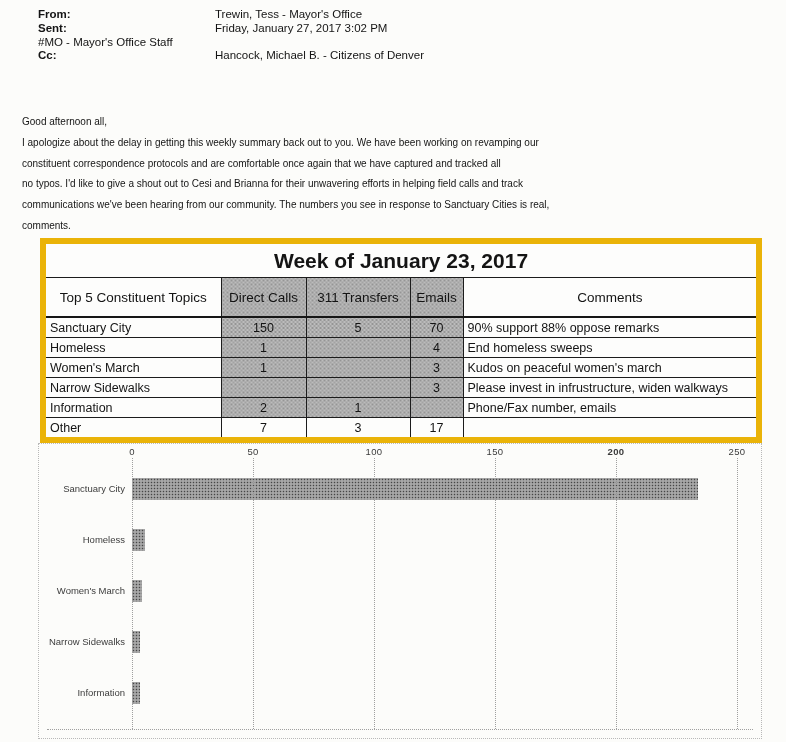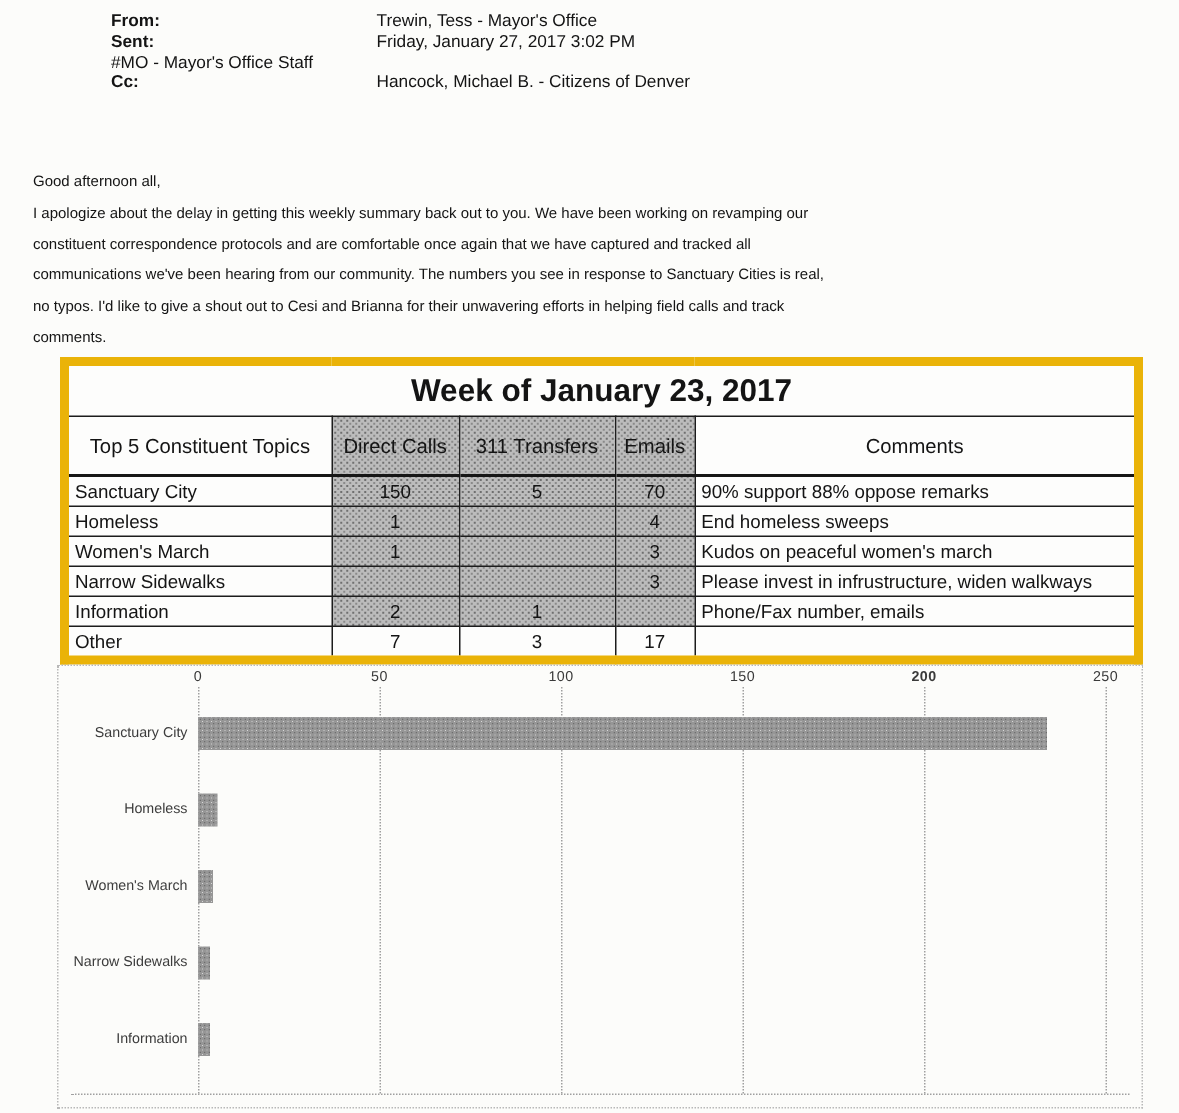--- a/index.html
+++ b/index.html
@@ -4,21 +4,21 @@
 <style>
   html,body{margin:0;padding:0;background:#ffffff;}
   .page{
     position:relative;width:786px;height:742px;overflow:hidden;
     background:#fcfcfa;
     font-family:"Liberation Sans",sans-serif;
     color:#141414;
   }
   
   .email-headers{position:absolute;left:38px;top:8px;width:720px;}
-  .hrow{display:flex;line-height:13.8px;font-size:11.5px;margin-left:36px;}
+  .hrow{display:flex;line-height:13.8px;font-size:11.5px;}
   .hlabel{width:177px;font-weight:bold;flex:0 0 auto;}
   .hvalue{flex:1;}
   
   .email-body{position:absolute;left:22px;top:112px;width:724px;font-size:10px;line-height:20.8px;}
   .email-body .line{white-space:nowrap;}
   
   table.report{
     position:absolute;left:40px;top:238px;width:716px;
     border-collapse:collapse;table-layout:fixed;
     border:6px solid #eab308;
@@ -92,22 +92,22 @@
     <div class="hrow">
       <span class="hlabel">Cc:</span>
       <span class="hvalue">Hancock, Michael B. - Citizens of Denver</span>
     </div>
   </div>
 
   <div class="email-body">
     <div class="line">Good afternoon all,</div>
     <div class="line">I apologize about the delay in getting this weekly summary back out to you. We have been working on revamping our</div>
     <div class="line">constituent correspondence protocols and are comfortable once again that we have captured and tracked all</div>
+    <div class="line">no typos. I'd like to give a shout out to Cesi and Brianna for their unwavering efforts in helping field calls and track</div>
     <div class="line">communications we've been hearing from our community. The numbers you see in response to Sanctuary Cities is real,</div>
-    <div class="line">no typos. I'd like to give a shout out to Cesi and Brianna for their unwavering efforts in helping field calls and track</div>
     <div class="line">comments.</div>
   </div>
 
   <table class="report">
     <colgroup>
       <col style="width:178px">
         <col style="width:85px">
         <col style="width:104px">
         <col style="width:53px">
         <col style="width:296px">

